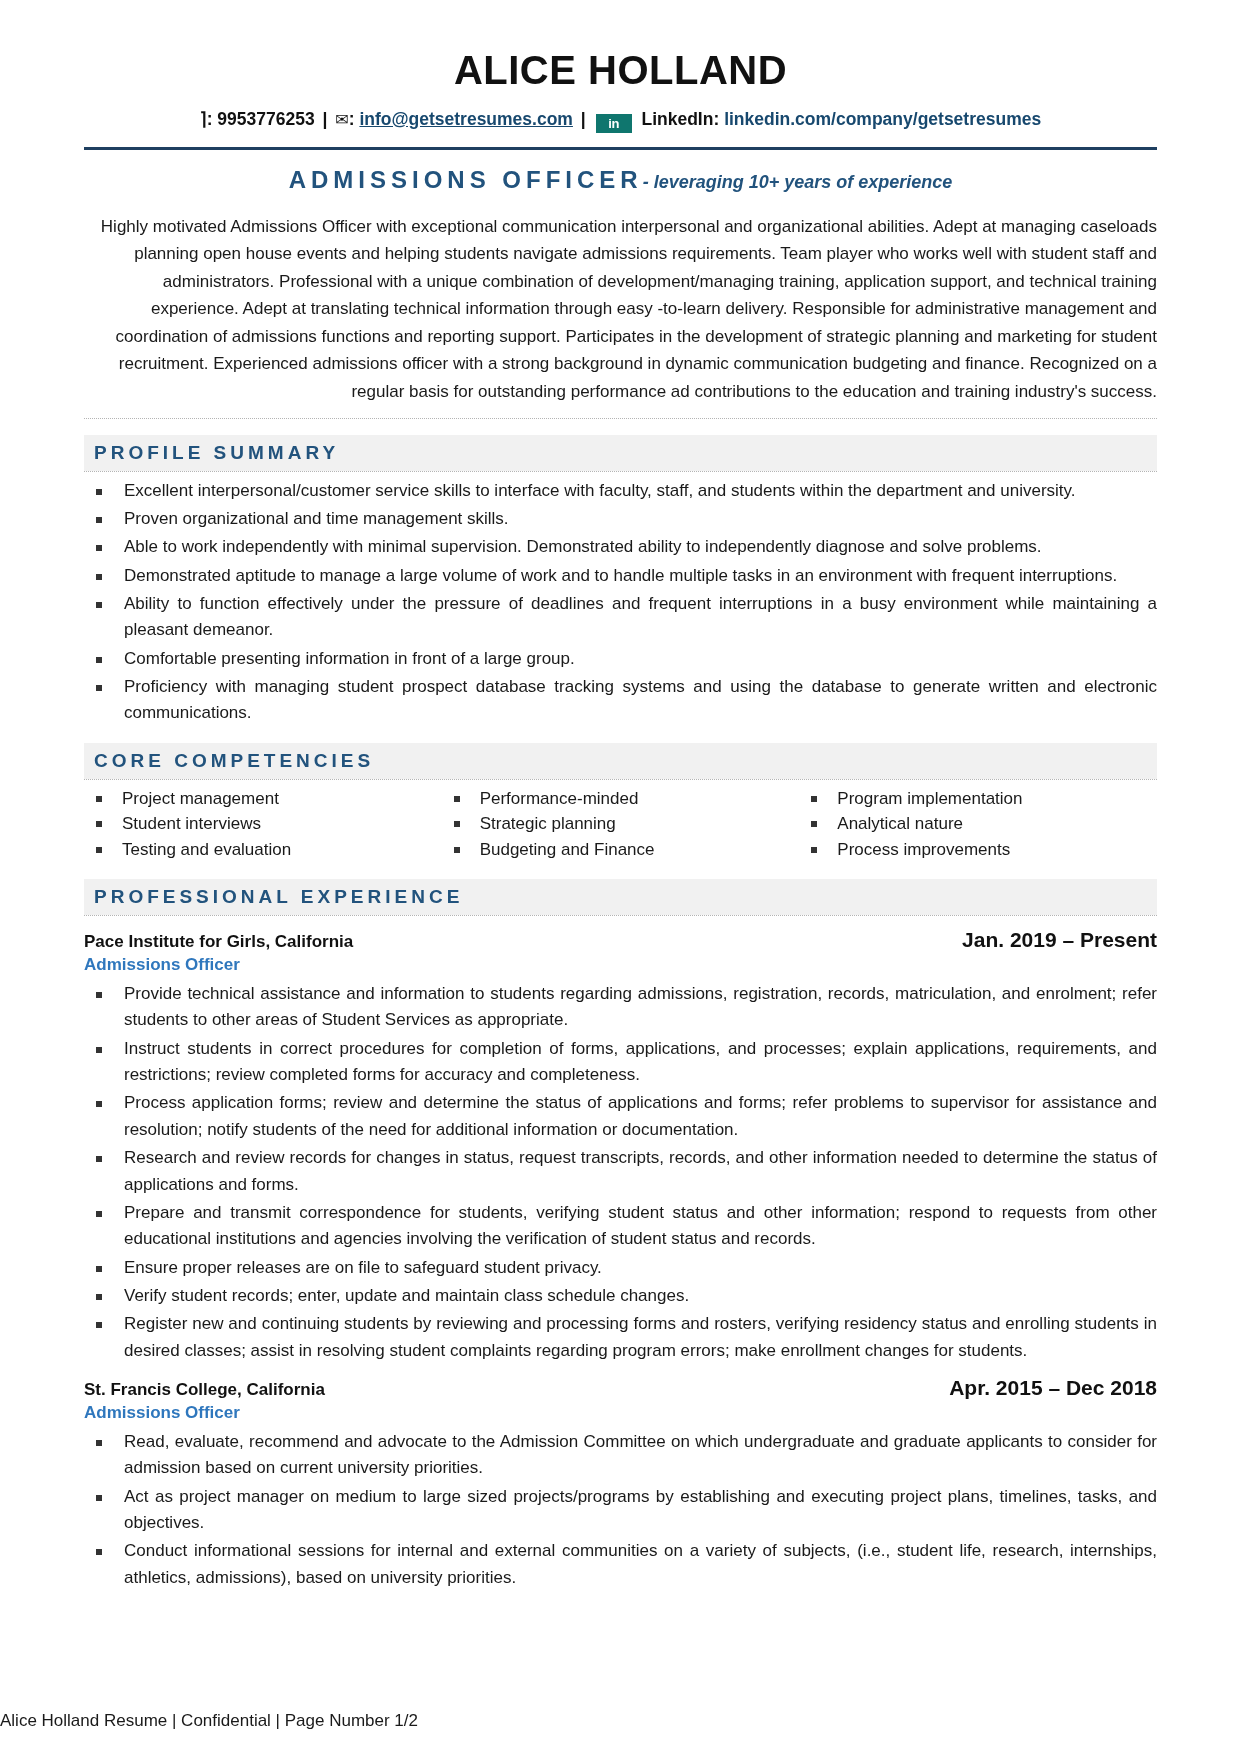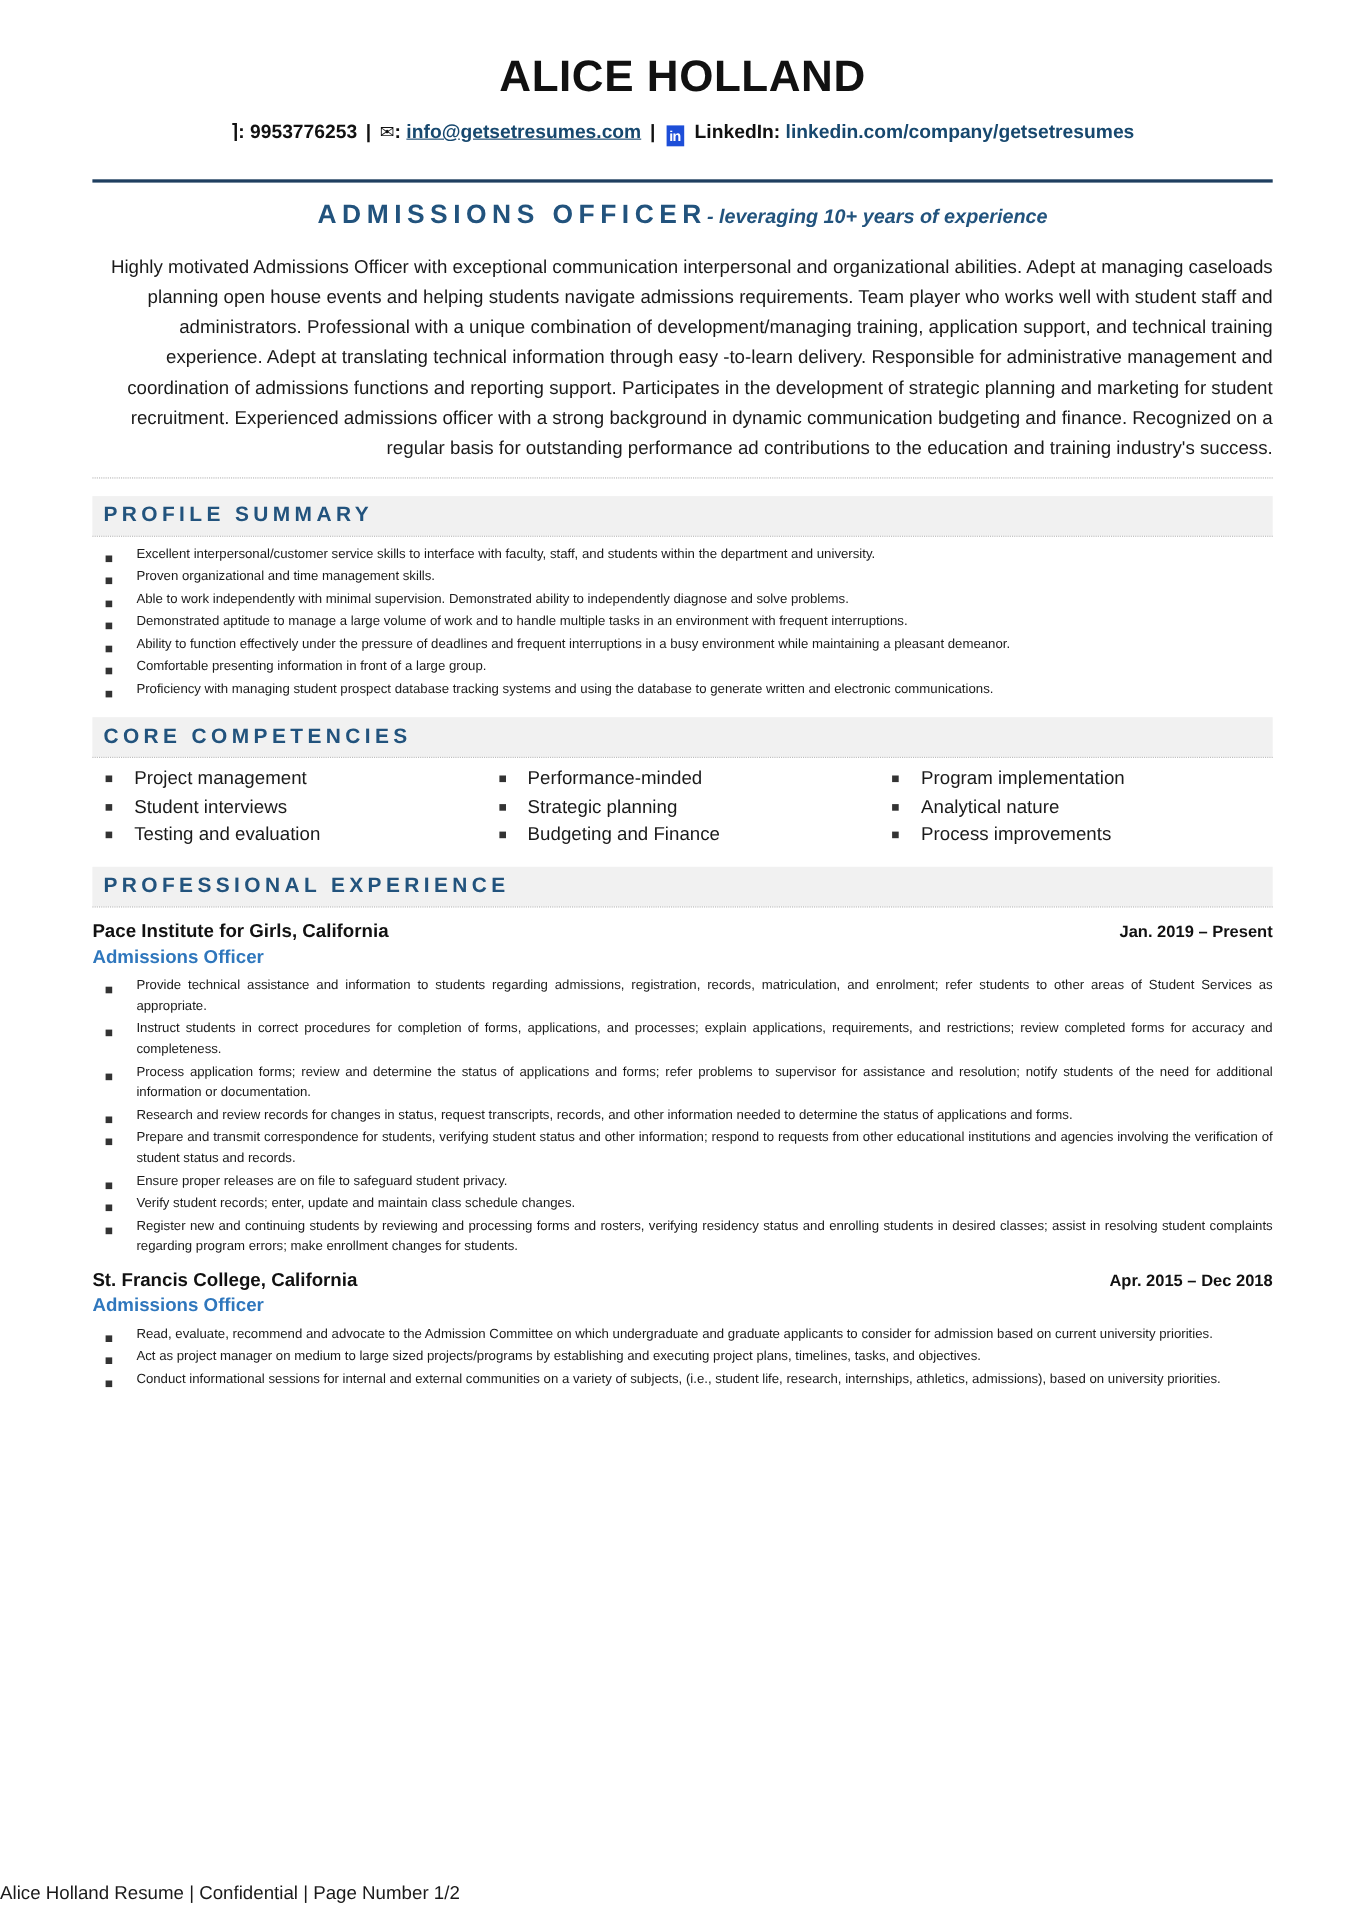--- a/index.html
+++ b/index.html
@@ -45,30 +45,30 @@
     line-height: 1.3;
     white-space: nowrap;
   }
   .contact .sep { font-weight: bold; color:#111; padding: 0 3px; }
   .contact a.mail {
     color: #17486e;
     text-decoration: underline;
   }
   .contact .li-badge {
     display: inline-block;
-    width: 16px;
+    width: 36px;
     height: 19px;
-    background: #1d4ed8;
+    background: #0f766e;
     color: #ffffff;
     font-size: 13px;
     font-weight: bold;
     line-height: 19px;
     text-align: center;
     vertical-align: -3px;
-    margin: 0 5px 16px 2px;
+    margin: 0 5px 0 2px;
     letter-spacing: -0.5px;
   }
   .contact .li-url { color: #17486e; }
   .contact .phone-glyph { font-weight: bold; }
   .contact .mail-glyph { font-weight: normal; font-size: 16px; }
 
   .rule-thick {
     border-top: 3px solid #1f3f60;
     margin: 14px 0 0 0;
   }
@@ -125,21 +125,21 @@
 
   
   ul.blist {
     list-style: none;
     margin: 6px 0 0 0;
     padding: 0;
   }
   ul.blist > li {
     position: relative;
     padding-left: 40px;
-    font-size: 12px;
+    font-size: 17px;
     line-height: 1.55;
     margin-bottom: 2px;
     text-align: justify;
     color: #1a1a1a;
   }
   ul.blist > li.nojust { text-align: left; }
   ul.blist > li:before {
     content: "";
     position: absolute;
     left: 12px;
@@ -179,21 +179,21 @@
     display: flex;
     justify-content: space-between;
     align-items: baseline;
   }
   .job-company {
     font-size: 17px;
     font-weight: bold;
     color: #111111;
   }
   .job-dates {
-    font-size: 15px;
+    font-size: 21px;
     font-weight: bold;
     color: #111111;
     white-space: nowrap;
   }
   .job-title {
     font-size: 17px;
     font-weight: bold;
     color: #2f77bd;
     margin-top: 3px;
   }

